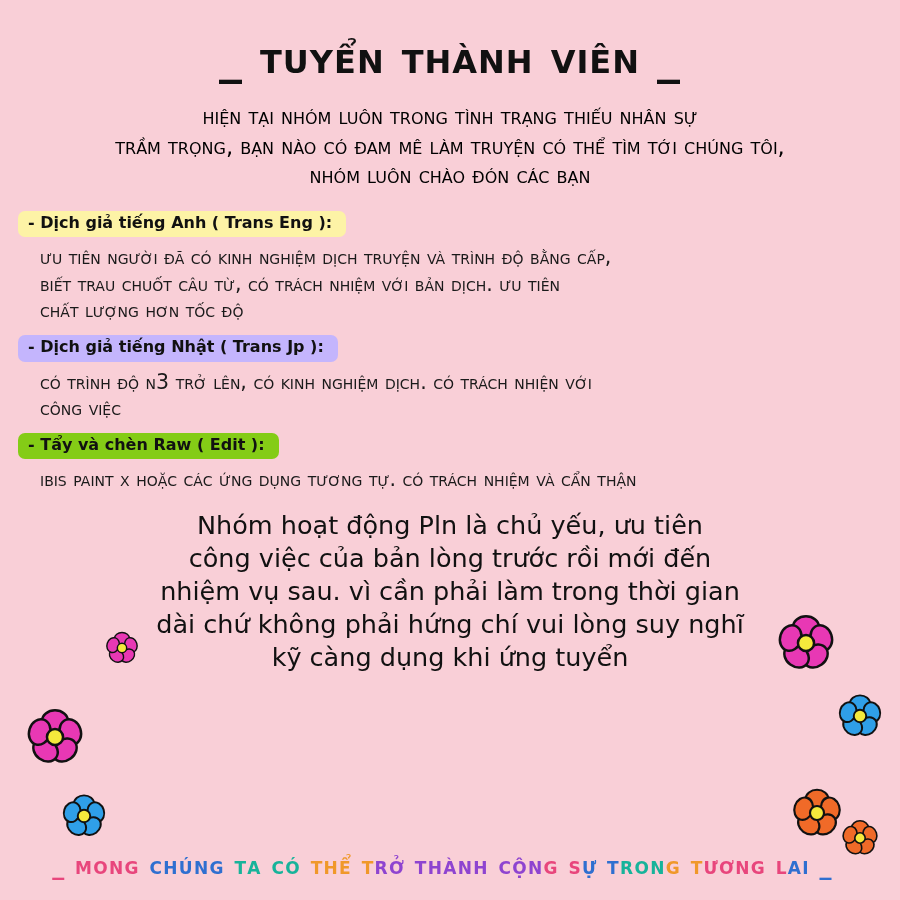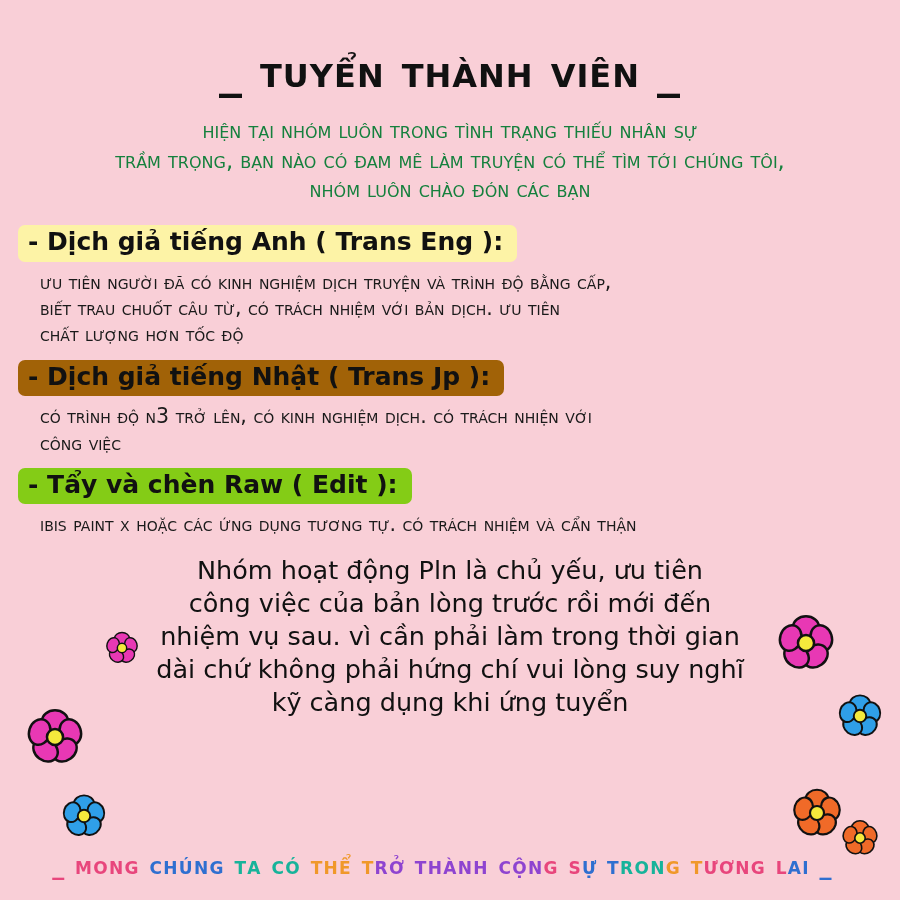--- a/index.html
+++ b/index.html
@@ -22,49 +22,49 @@
   }
 
   
   .title {
     text-align: center;
     font-family: "DejaVu Sans", sans-serif;
     font-weight: bold;
     font-size: 46px;
     letter-spacing: 1px;
     color: #111;
-    padding-top: 48px;
+    padding-top: 34px;
     line-height: 1;
     font-variant: small-caps;
     text-transform: lowercase;
   }
 
   
   .intro {
     text-align: center;
     font-size: 22.5px;
-    color: #15803d;
+    color: #000000;
     line-height: 1.32;
     margin-top: 22px;
     padding: 0 26px;
     font-variant: small-caps;
     text-transform: lowercase;
   }
   .intro div { white-space: nowrap; }
 
   
   .sections {
     margin-top: 20px;
     padding: 0 18px 0 18px;
   }
   .section { margin-bottom: 12px; }
 
   .heading {
     display: inline-block;
-    font-size: 25px;
+    font-size: 16px;
     font-weight: bold;
     color: #111;
     padding: 3px 14px 5px 10px;
     border-radius: 7px;
     line-height: 1.15;
     white-space: nowrap;
   }
 
   .body-text {
     font-size: 20.5px;
@@ -128,21 +128,21 @@
     <div class="section">
       <div class="heading" style="background:#fdf3a6">- Dịch giả tiếng Anh ( Trans Eng ):</div>
       <div class="body-text">
         <div>Ưu tiên người đã có kinh nghiệm dịch truyện và trình độ bằng cấp,</div>
         <div>biết trau chuốt câu từ, có trách nhiệm với bản dịch. Ưu tiên</div>
         <div>chất lượng hơn tốc độ</div>
       </div>
     </div>
 
     <div class="section">
-      <div class="heading" style="background:#a16207">- Dịch giả tiếng Nhật ( Trans Jp ):</div>
+      <div class="heading" style="background:#c4b5fd">- Dịch giả tiếng Nhật ( Trans Jp ):</div>
       <div class="body-text">
         <div>Có trình độ n3 trở lên, có kinh nghiệm dịch. Có trách nhiện với</div>
         <div>công việc</div>
       </div>
     </div>
 
     <div class="section">
       <div class="heading" style="background:#84cc16">- Tẩy và chèn Raw ( Edit ):</div>
       <div class="body-text">
         <div>ibis paint x hoặc các ứng dụng tương tự. Có trách nhiệm và cẩn thận</div>

